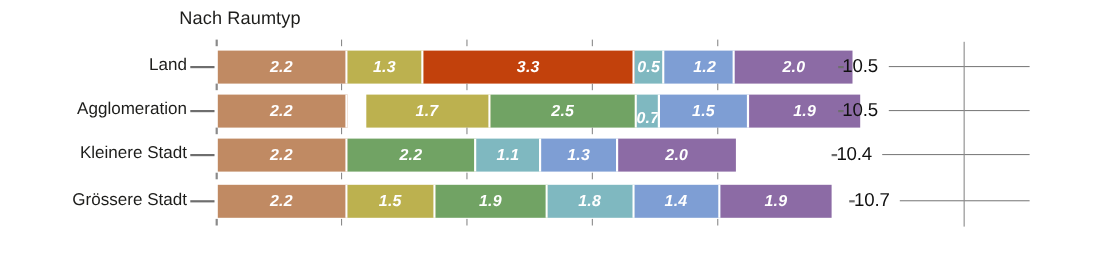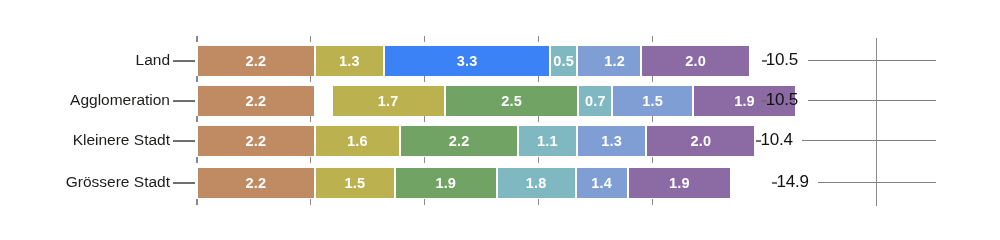--- a/index.html
+++ b/index.html
@@ -73,20 +73,21 @@
     background: #6e6e6e;
   }
 
   .bar {
     position: absolute;
     left: 198px;
     top: 2px;
     height: 30px;
     display: flex;
     align-items: stretch;
+    font-style: italic;
   }
 
   .seg {
     position: relative;
     display: flex;
     align-items: center;
     justify-content: center;
     box-sizing: border-box;
     border-right: 2.5px solid #ffffff;
     overflow: hidden;
@@ -138,33 +139,34 @@
     position: absolute;
     width: 1.4px;
     background: #8a8a8a;
   }
 </style>
 </head>
 <body>
 
 <div id="chart-root">
 
+  <div class="chart-title">Nach Raumtyp</div>
 
   <div class="plot" id="plot">
       <div class="row" style="top: 44px;">
         <div class="row-label">Land</div>
         <div class="leader-dash"></div>
         <div class="bar">
           <div class="seg" style="width: 117.7px; background: rgb(192, 138, 99);">
             <span class="seg-label">2.2</span>
           </div>
           <div class="seg" style="width: 69.55px; background: rgb(188, 177, 79);">
             <span class="seg-label">1.3</span>
           </div>
-          <div class="seg" style="width: 166px; background: #3b82f6;">
+          <div class="seg" style="width: 192px; background: #c2410c;">
             <span class="seg-label">3.3</span>
           </div>
           <div class="seg" style="width: 26.75px; background: rgb(127, 184, 192);">
             <span class="seg-label">0.5</span>
           </div>
           <div class="seg" style="width: 64.2px; background: rgb(126, 158, 212); padding-left: 11px;">
             <span class="seg-label">1.2</span>
           </div>
           <div class="seg" style="width: 107px; background: rgb(140, 107, 165);">
             <span class="seg-label">2.0</span>
@@ -180,44 +182,41 @@
         <div class="bar">
           <div class="seg" style="width: 117.7px; background: rgb(192, 138, 99);">
             <span class="seg-label">2.2</span>
           </div>
           <div class="seg" style="width: 113px; background: rgb(188, 177, 79); margin-left: 17px;">
             <span class="seg-label">1.7</span>
           </div>
           <div class="seg" style="width: 133.75px; background: rgb(113, 163, 100);">
             <span class="seg-label">2.5</span>
           </div>
-          <div class="seg" style="width: 34px; background: rgb(127, 184, 192);">
+          <div class="seg" style="width: 21px; background: rgb(127, 184, 192); align-items: flex-end;">
             <span class="seg-label">0.7</span>
           </div>
           <div class="seg" style="width: 80.25px; background: rgb(126, 158, 212);">
             <span class="seg-label">1.5</span>
           </div>
           <div class="seg" style="width: 101.65px; background: rgb(140, 107, 165);">
             <span class="seg-label">1.9</span>
           </div>
         </div>
         <div class="total-tick" style="left: 761.75px;"></div>
         <div class="total" style="left: 765.75px;">10.5</div>
         <div class="total-rule" style="left: 807.75px; width: 128.25px;"></div>
       </div>
       <div class="row" style="top: 124px;">
         <div class="row-label">Kleinere Stadt</div>
         <div class="leader-dash"></div>
         <div class="bar">
           <div class="seg" style="width: 117.7px; background: rgb(192, 138, 99);">
             <span class="seg-label">2.2</span>
           </div>
-          <div class="seg" style="width: 85.6px; background: rgb(188, 177, 79);">
-            <span class="seg-label">1.6</span>
-          </div>
           <div class="seg" style="width: 117.7px; background: rgb(113, 163, 100);">
             <span class="seg-label">2.2</span>
           </div>
           <div class="seg" style="width: 58.85px; background: rgb(127, 184, 192);">
             <span class="seg-label">1.1</span>
           </div>
           <div class="seg" style="width: 69.55px; background: rgb(126, 158, 212);">
             <span class="seg-label">1.3</span>
           </div>
           <div class="seg" style="width: 107px; background: rgb(140, 107, 165);">
@@ -237,29 +236,29 @@
           </div>
           <div class="seg" style="width: 80.25px; background: rgb(188, 177, 79);">
             <span class="seg-label">1.5</span>
           </div>
           <div class="seg" style="width: 101.65px; background: rgb(113, 163, 100);">
             <span class="seg-label">1.9</span>
           </div>
           <div class="seg" style="width: 79px; background: rgb(127, 184, 192);">
             <span class="seg-label">1.8</span>
           </div>
-          <div class="seg" style="width: 52px; background: rgb(126, 158, 212);">
+          <div class="seg" style="width: 78px; background: rgb(126, 158, 212);">
             <span class="seg-label">1.4</span>
           </div>
           <div class="seg" style="width: 101.65px; background: rgb(140, 107, 165);">
             <span class="seg-label">1.9</span>
           </div>
         </div>
         <div class="total-tick" style="left: 772.45px;"></div>
-        <div class="total" style="left: 776.45px;">14.9</div>
+        <div class="total" style="left: 776.45px;">10.7</div>
         <div class="total-rule" style="left: 818.45px; width: 117.55px;"></div>
       </div>
       <div class="tick" style="left: 196px; top: 36px;"></div>
       <div class="tick" style="left: 196px; top: 76px;"></div>
       <div class="tick" style="left: 196px; top: 116px;"></div>
       <div class="tick" style="left: 196px; top: 157px;"></div>
       <div class="tick" style="left: 196px; top: 199px;"></div>
       <div class="tick" style="left: 309.955px; top: 36px;"></div>
       <div class="tick" style="left: 309.955px; top: 76px;"></div>
       <div class="tick" style="left: 309.955px; top: 116px;"></div>

